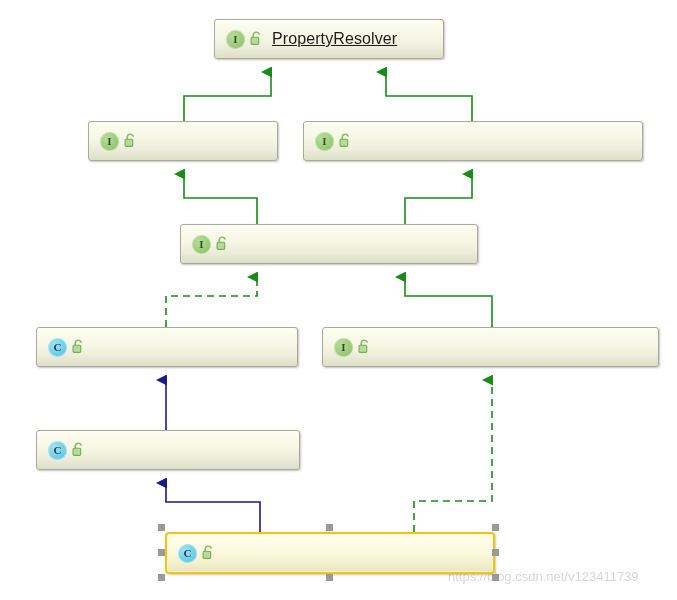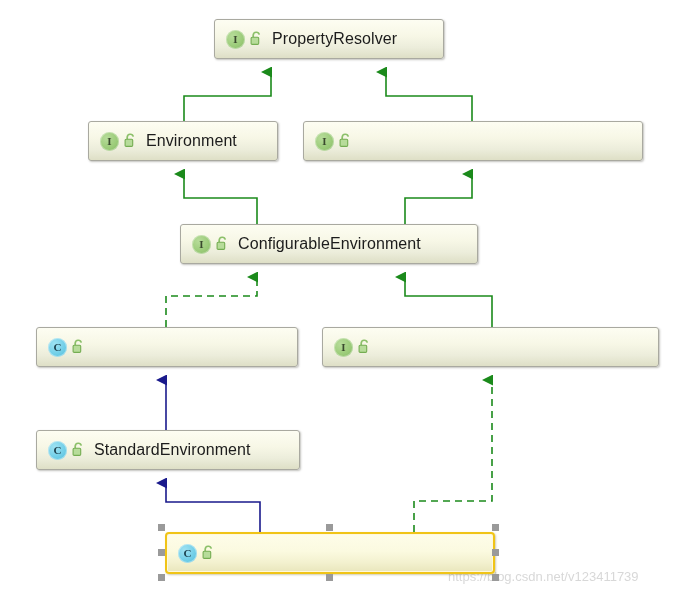--- a/index.html
+++ b/index.html
@@ -75,20 +75,21 @@
     margin-right: 9px;
     position: relative;
     top: -1px;
   }
   .node-label {
     font-size: 16px;
     color: #1c1c1c;
     white-space: nowrap;
     letter-spacing: 0.1px;
     font-family: "Liberation Sans", sans-serif;
+    text-decoration: underline;
   }
   .handle {
     position: absolute;
     width: 7px;
     height: 7px;
     background: #9a9a9a;
     z-index: 5;
   }
   .watermark {
     position: absolute;
@@ -148,42 +149,40 @@
   </div>
 
   <div class="node" style="left:88px; top:121px; width:190px; height:40px;">
     <span class="stereo-icon iface">I</span>
     <span class="lock-icon">
       <svg viewBox="0 0 13 15" width="13" height="15">
         <path d="M3.2 6.2 V4.1 a3.1 3.1 0 0 1 6.1 -0.5" fill="none" stroke="#8cc06a" stroke-width="1.7"></path>
         <rect x="1.1" y="6.2" width="7.6" height="7.2" rx="1.1" fill="#b7dc9a" stroke="#74ad52" stroke-width="1.1"></rect>
       </svg>
     </span>
-    <span class="node-label">Environment</span>
   </div>
 
   <div class="node" style="left:303px; top:121px; width:340px; height:40px;">
     <span class="stereo-icon iface">I</span>
     <span class="lock-icon">
       <svg viewBox="0 0 13 15" width="13" height="15">
         <path d="M3.2 6.2 V4.1 a3.1 3.1 0 0 1 6.1 -0.5" fill="none" stroke="#8cc06a" stroke-width="1.7"></path>
         <rect x="1.1" y="6.2" width="7.6" height="7.2" rx="1.1" fill="#b7dc9a" stroke="#74ad52" stroke-width="1.1"></rect>
       </svg>
     </span>
   </div>
 
   <div class="node" style="left:180px; top:224px; width:298px; height:40px;">
     <span class="stereo-icon iface">I</span>
     <span class="lock-icon">
       <svg viewBox="0 0 13 15" width="13" height="15">
         <path d="M3.2 6.2 V4.1 a3.1 3.1 0 0 1 6.1 -0.5" fill="none" stroke="#8cc06a" stroke-width="1.7"></path>
         <rect x="1.1" y="6.2" width="7.6" height="7.2" rx="1.1" fill="#b7dc9a" stroke="#74ad52" stroke-width="1.1"></rect>
       </svg>
     </span>
-    <span class="node-label">ConfigurableEnvironment</span>
   </div>
 
   <div class="node" style="left:36px; top:327px; width:262px; height:40px;">
     <span class="stereo-icon cls">C</span>
     <span class="lock-icon">
       <svg viewBox="0 0 13 15" width="13" height="15">
         <path d="M3.2 6.2 V4.1 a3.1 3.1 0 0 1 6.1 -0.5" fill="none" stroke="#8cc06a" stroke-width="1.7"></path>
         <rect x="1.1" y="6.2" width="7.6" height="7.2" rx="1.1" fill="#b7dc9a" stroke="#74ad52" stroke-width="1.1"></rect>
       </svg>
     </span>
@@ -200,21 +199,20 @@
   </div>
 
   <div class="node" style="left:36px; top:430px; width:264px; height:40px;">
     <span class="stereo-icon cls">C</span>
     <span class="lock-icon">
       <svg viewBox="0 0 13 15" width="13" height="15">
         <path d="M3.2 6.2 V4.1 a3.1 3.1 0 0 1 6.1 -0.5" fill="none" stroke="#8cc06a" stroke-width="1.7"></path>
         <rect x="1.1" y="6.2" width="7.6" height="7.2" rx="1.1" fill="#b7dc9a" stroke="#74ad52" stroke-width="1.1"></rect>
       </svg>
     </span>
-    <span class="node-label">StandardEnvironment</span>
   </div>
 
   <div class="node selected" style="left:165px; top:532px; width:330px; height:42px;">
     <span class="stereo-icon cls">C</span>
     <span class="lock-icon">
       <svg viewBox="0 0 13 15" width="13" height="15">
         <path d="M3.2 6.2 V4.1 a3.1 3.1 0 0 1 6.1 -0.5" fill="none" stroke="#8cc06a" stroke-width="1.7"></path>
         <rect x="1.1" y="6.2" width="7.6" height="7.2" rx="1.1" fill="#b7dc9a" stroke="#74ad52" stroke-width="1.1"></rect>
       </svg>
     </span>

